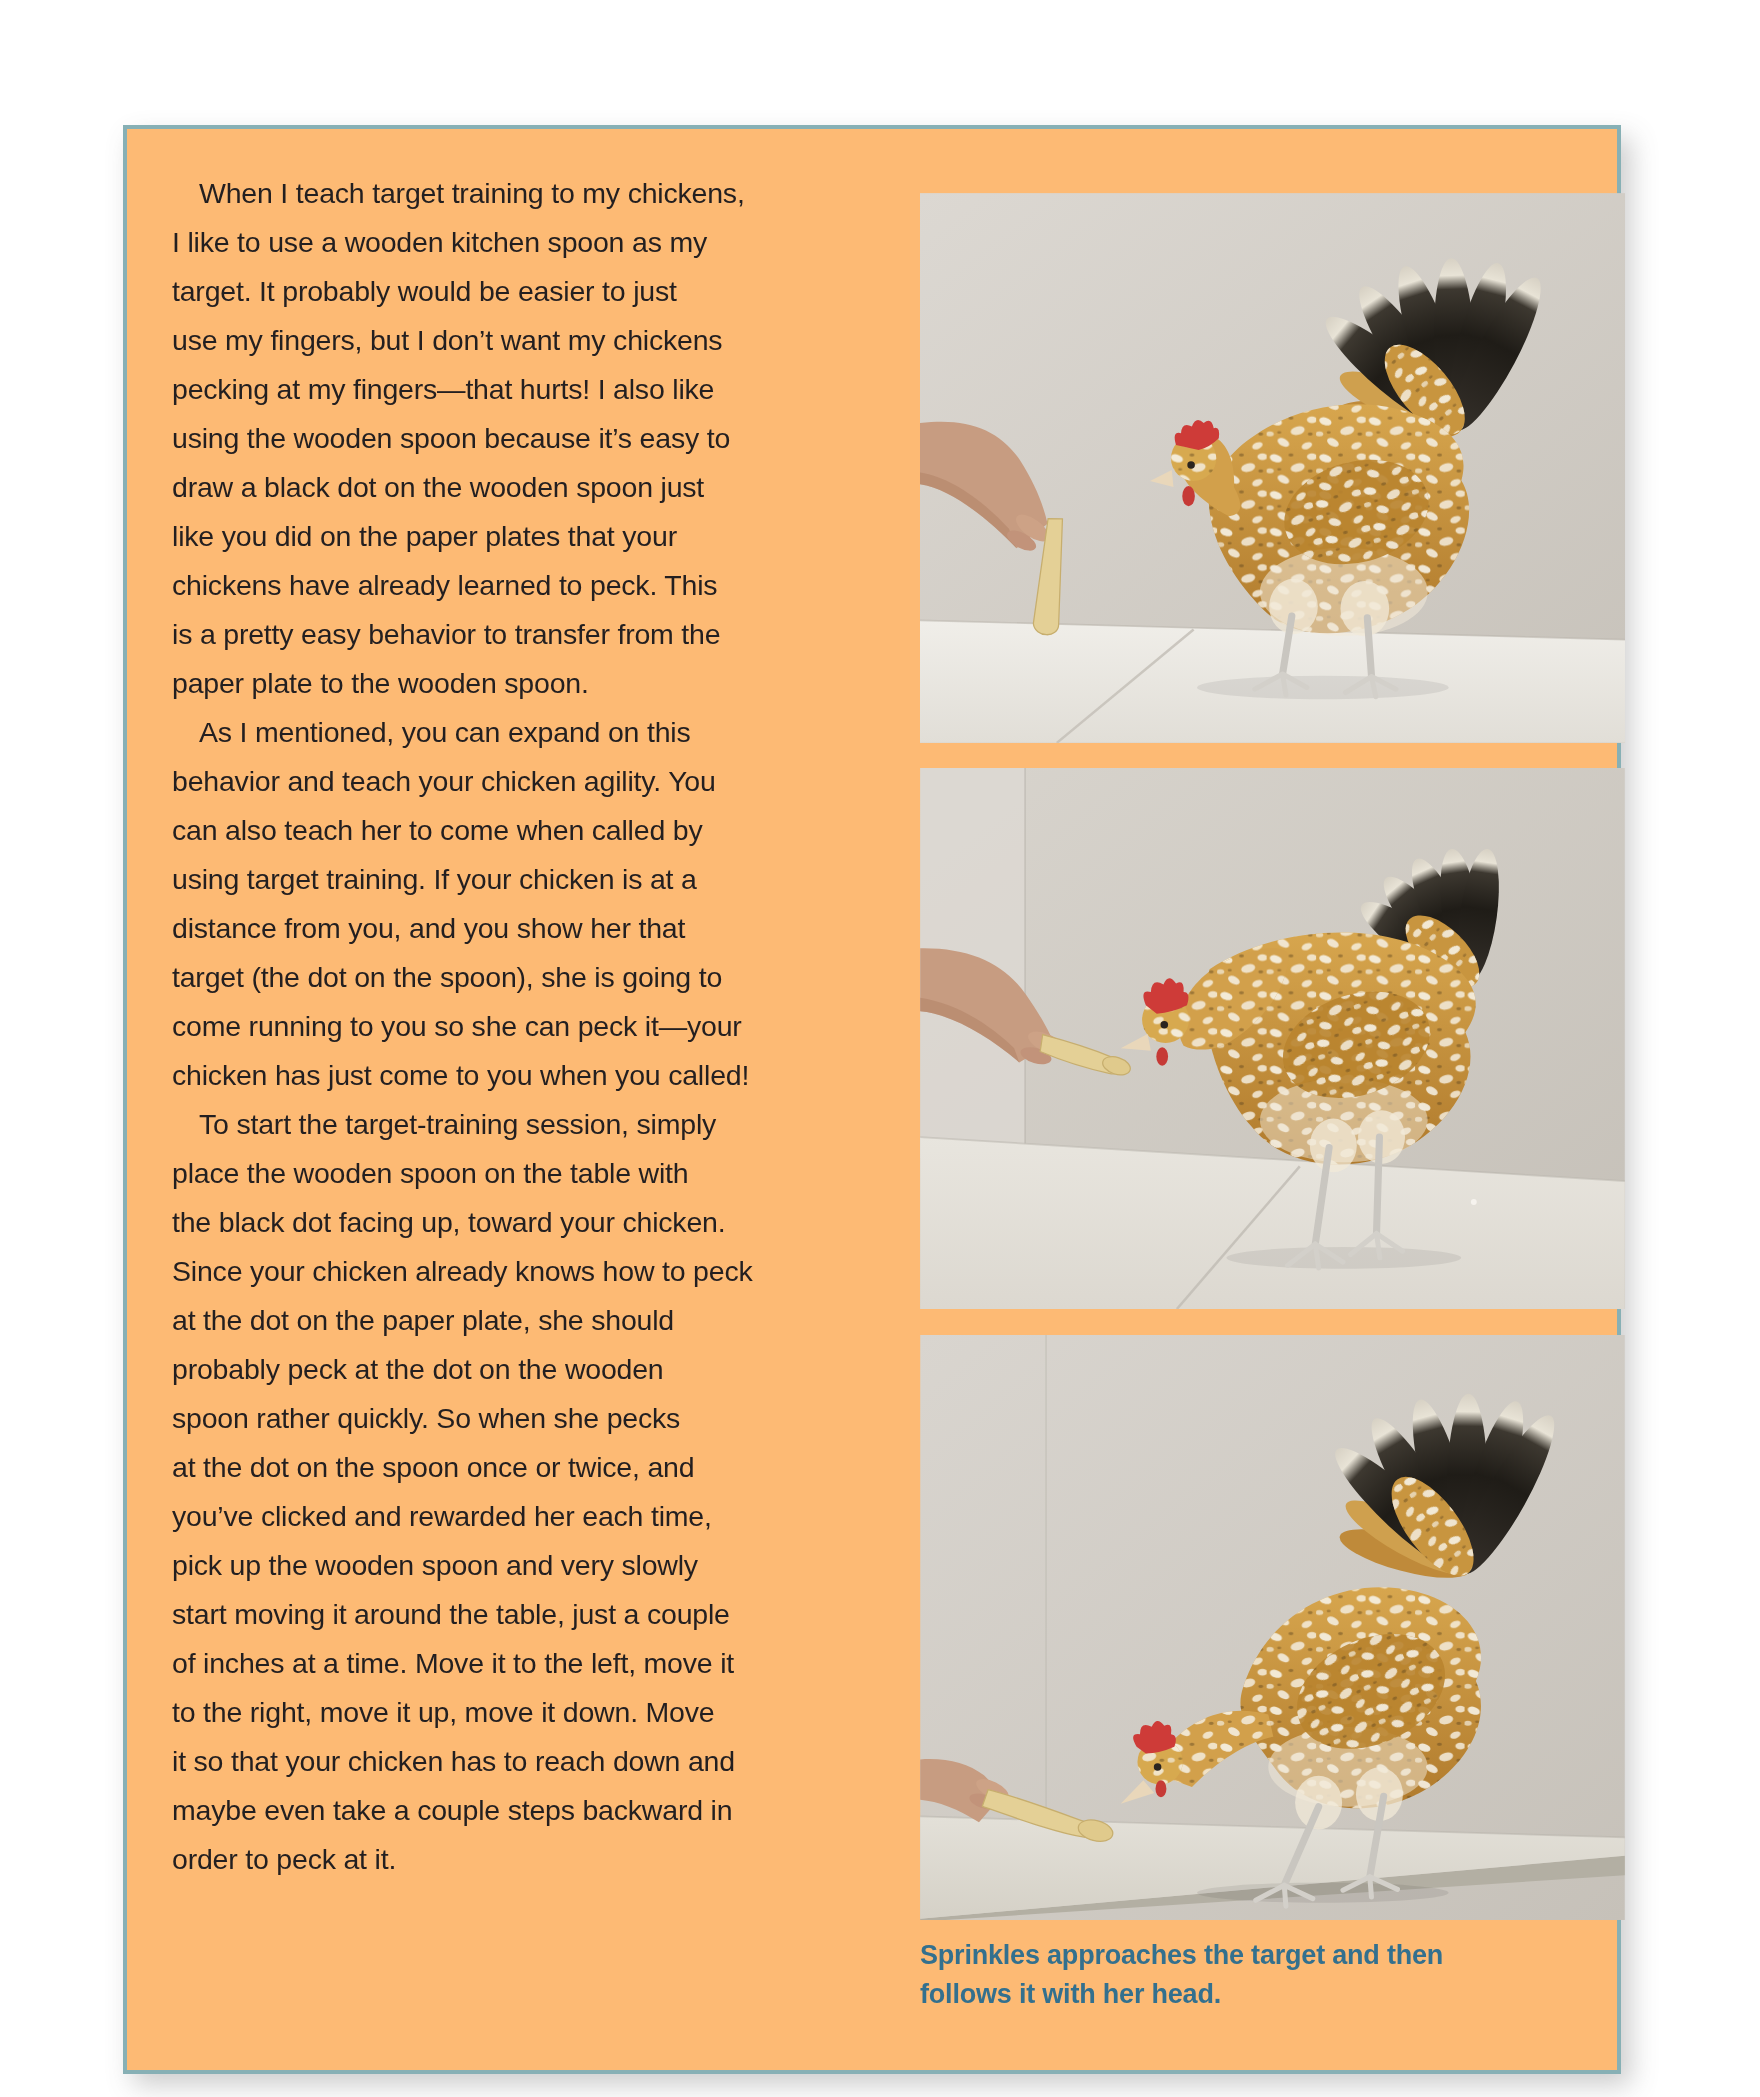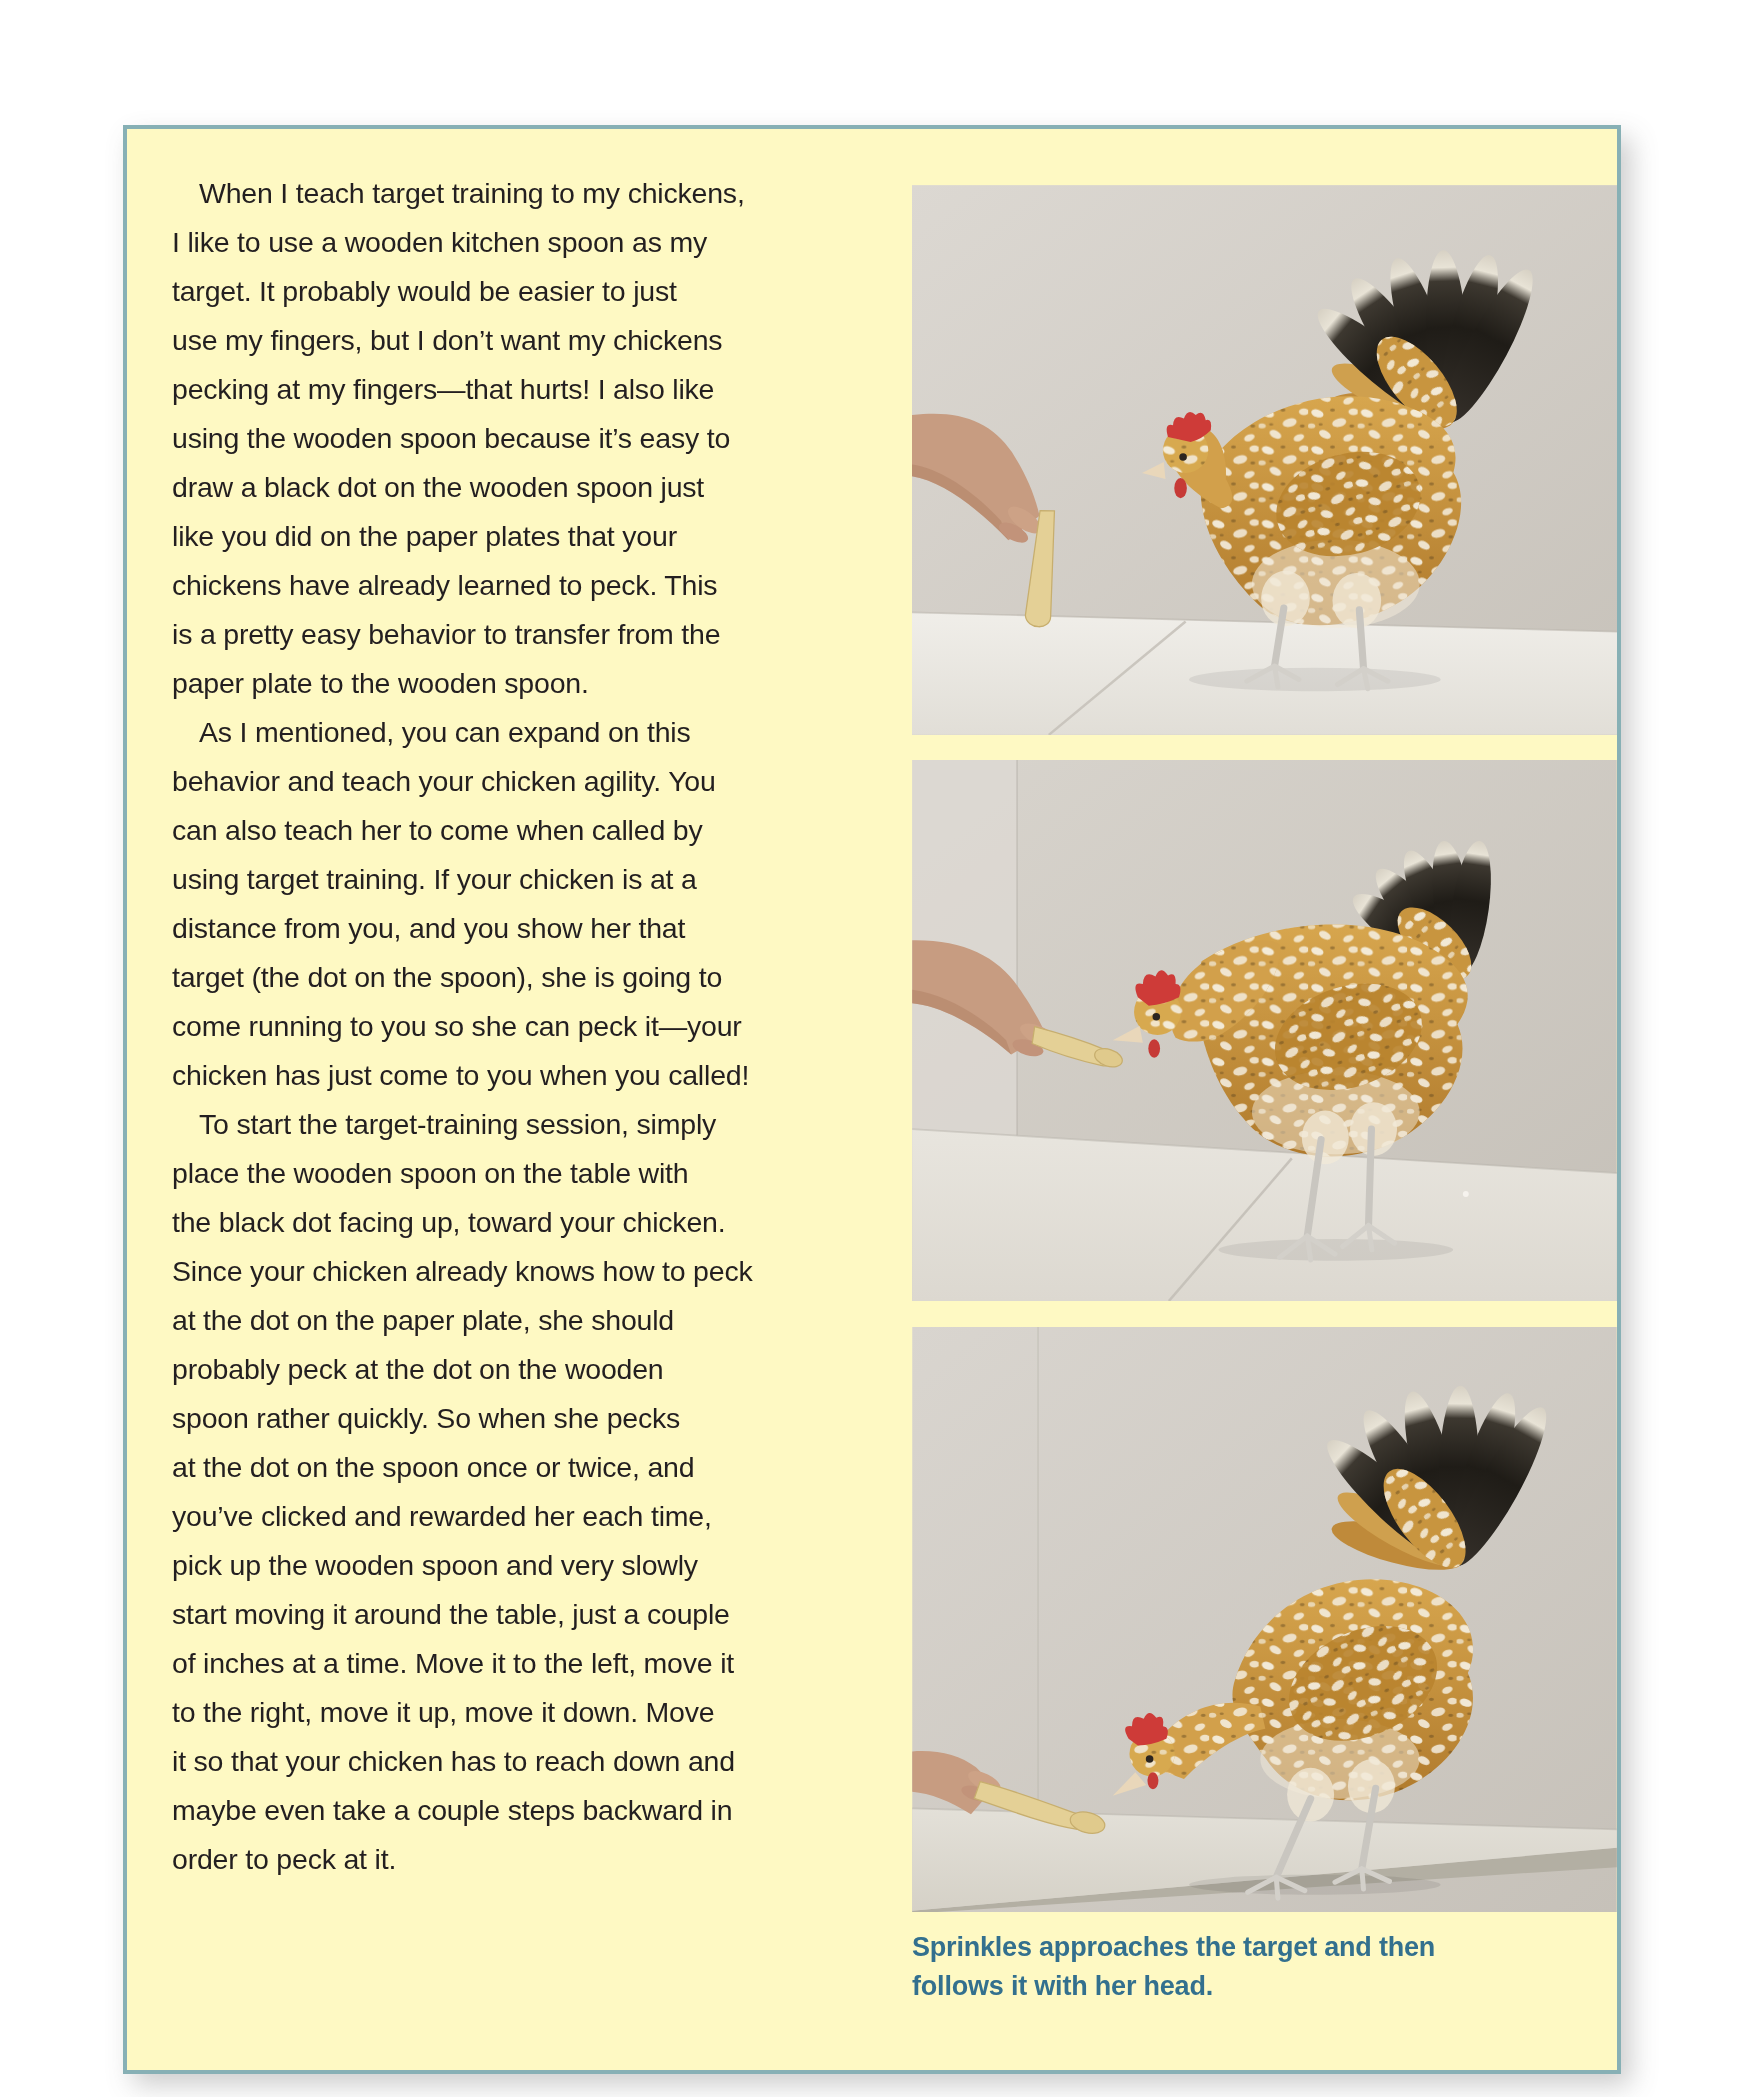--- a/index.html
+++ b/index.html
@@ -11,21 +11,21 @@
     font-family: "Liberation Sans", sans-serif;
     color: var(--body-text, #231f20);
   }
   .page { position: absolute; inset: 0; background: #ffffff; }
 
   .content-box {
     position: absolute;
     left: 123px; top: 125px;
     width: 1498px; height: 1949px;
     border: 4.2px solid var(--page-border, #87b0b5);
-    background: #fef9c3;
+    background: #fdba74;
     box-shadow: 10px 11.7px 25px rgba(90, 90, 90, 0.30);
   }
 
   .text-col {
     position: absolute;
     left: 45px; top: 40px;
     width: 709px;
   }
   .text-col p {
     font-size: 28.5px;
@@ -34,21 +34,21 @@
     color: var(--body-text, #231f20);
     white-space: pre-line;
     text-indent: 27px;
   }
 
   .photo-col {
     position: absolute;
     left: 781px; top: 52px;
     width: 705px;
   }
-  .photo-col figure { margin: 4px; }
+  .photo-col figure { margin: 12px; }
   svg.photo { display: block; }
   .photo-2 { margin-top: 25px; }
   .photo-3 { margin-top: 26px; }
 
   figcaption.caption {
     margin-top: 16px;
     width: 671px;
     font-size: 27px;
     line-height: 39px;
     font-weight: bold;

